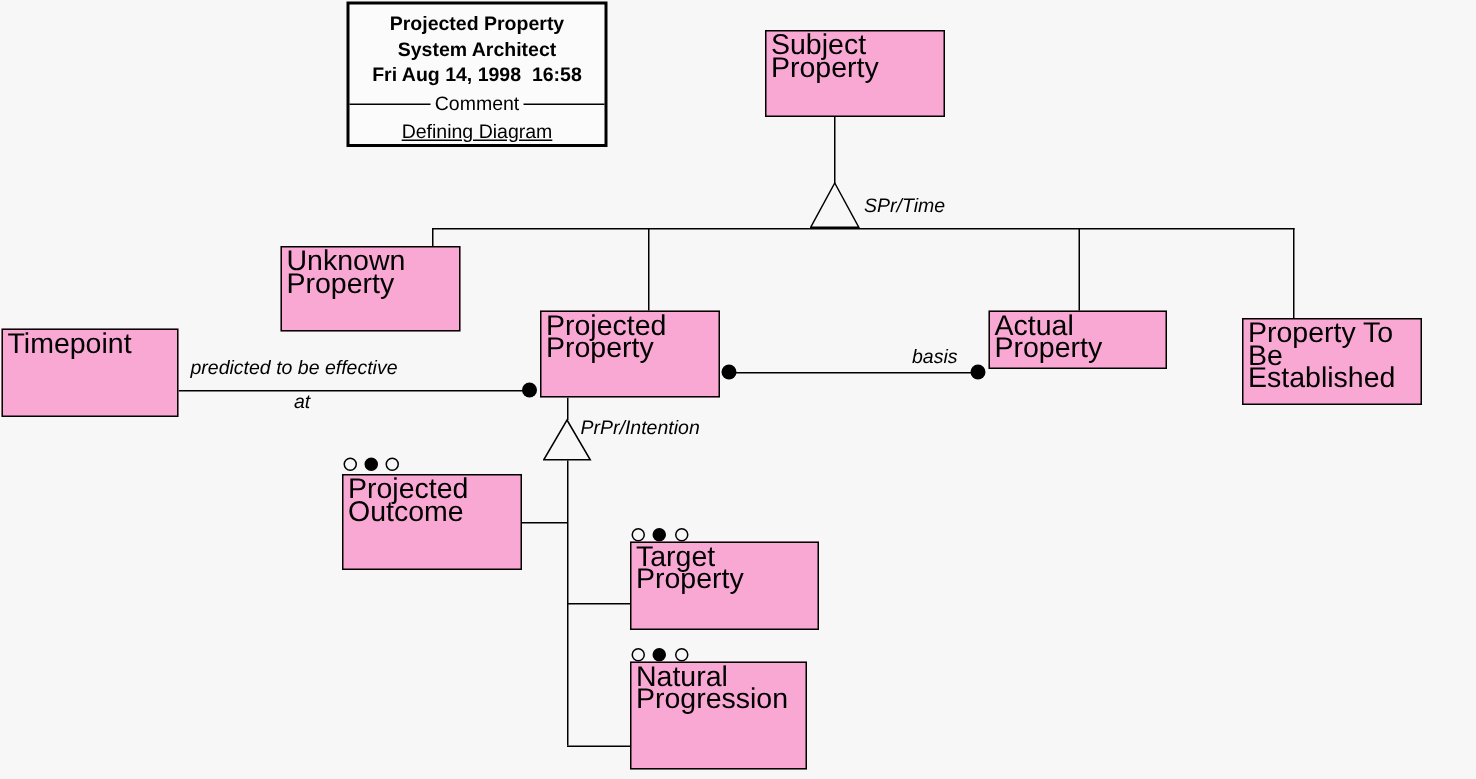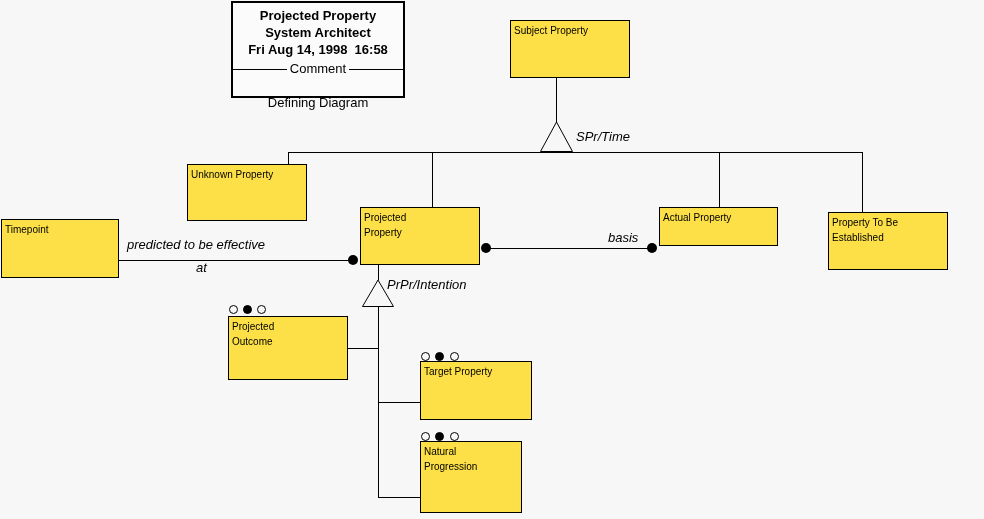--- a/index.html
+++ b/index.html
@@ -8,22 +8,22 @@
     font-family:"Liberation Sans", sans-serif;
     color:#000;
   }
   .canvas {
     position:relative; width:984px; height:519px;
     background:#f7f7f7; overflow:hidden;
   }
   
   .node {
     position:absolute; box-sizing:border-box;
-    border:1px solid #000; background:#fde047;
-    font-size:10px; line-height:15px; padding:2px 3px;
+    border:1px solid #000; background:#f9a8d4;
+    font-size:19px; line-height:15px; padding:2px 3px;
     white-space:pre-line;
   }
   
   .hline { position:absolute; height:1px; background:#000; }
   .vline { position:absolute; width:1px; background:#000; }
   
   .dot { position:absolute; width:10px; height:10px; background:#000; border-radius:50%; }
   
   .ring { position:absolute; width:9px; height:9px; box-sizing:border-box;
           border:1px solid #000; border-radius:50%; background:transparent; }
@@ -35,21 +35,21 @@
   
   .title-box {
     position:absolute; left:231px; top:1px; width:174px; height:97px;
     box-sizing:border-box; border:2px solid #000; background:#fbfbfb;
     text-align:center; font-size:13px; padding-top:4px;
   }
   .tb-bold { font-weight:bold; line-height:17px; white-space:pre; }
   .tb-divider { display:flex; align-items:center; margin-top:4px; }
   .tb-divider .dl { flex:1; height:1px; background:#000; }
   .tb-divider .dt { padding:0 3px; line-height:14px; }
-  .tb-last { margin-top:19px; line-height:16px; }
+  .tb-last { margin-top:4px; line-height:16px;text-decoration:underline; }
 </style>
 </head>
 <body>
 
 <div class="canvas">
 
   <div class="title-box">
     <div class="tb-bold">Projected Property</div>
     <div class="tb-bold">System Architect</div>
     <div class="tb-bold">Fri Aug 14, 1998  16:58</div>
@@ -97,22 +97,22 @@
   <div class="node" style="left:510px; top:20px; width:120px; height:58px;">Subject Property</div>
   <div class="node" style="left:187px; top:164px; width:120px; height:57px;">Unknown Property</div>
   <div class="node" style="left:360px; top:207px; width:120px; height:58px;">Projected
 Property</div>
   <div class="node" style="left:659px; top:207px; width:119px; height:39px;">Actual Property</div>
   <div class="node" style="left:828px; top:212px; width:120px; height:58px;">Property To Be
 Established</div>
   <div class="node" style="left:1px; top:219px; width:118px; height:59px;">Timepoint</div>
   <div class="node" style="left:228px; top:316px; width:120px; height:64px;">Projected
 Outcome</div>
-  <div class="node" style="left:420px; top:361px; width:112px; height:59px;">Target Property</div>
-  <div class="node" style="left:420px; top:441px; width:102px; height:72px;">Natural
+  <div class="node" style="left:420px; top:361px; width:126px; height:59px;">Target Property</div>
+  <div class="node" style="left:420px; top:441px; width:118px; height:72px;">Natural
 Progression</div>
 
   <div class="ring" style="left:229px; top:305px;"></div>
   <div class="ring filled" style="left:243px; top:305px;"></div>
   <div class="ring" style="left:257px; top:305px;"></div>
 
   <div class="ring" style="left:421px; top:352px;"></div>
   <div class="ring filled" style="left:435px; top:352px;"></div>
   <div class="ring" style="left:450px; top:352px;"></div>
 

